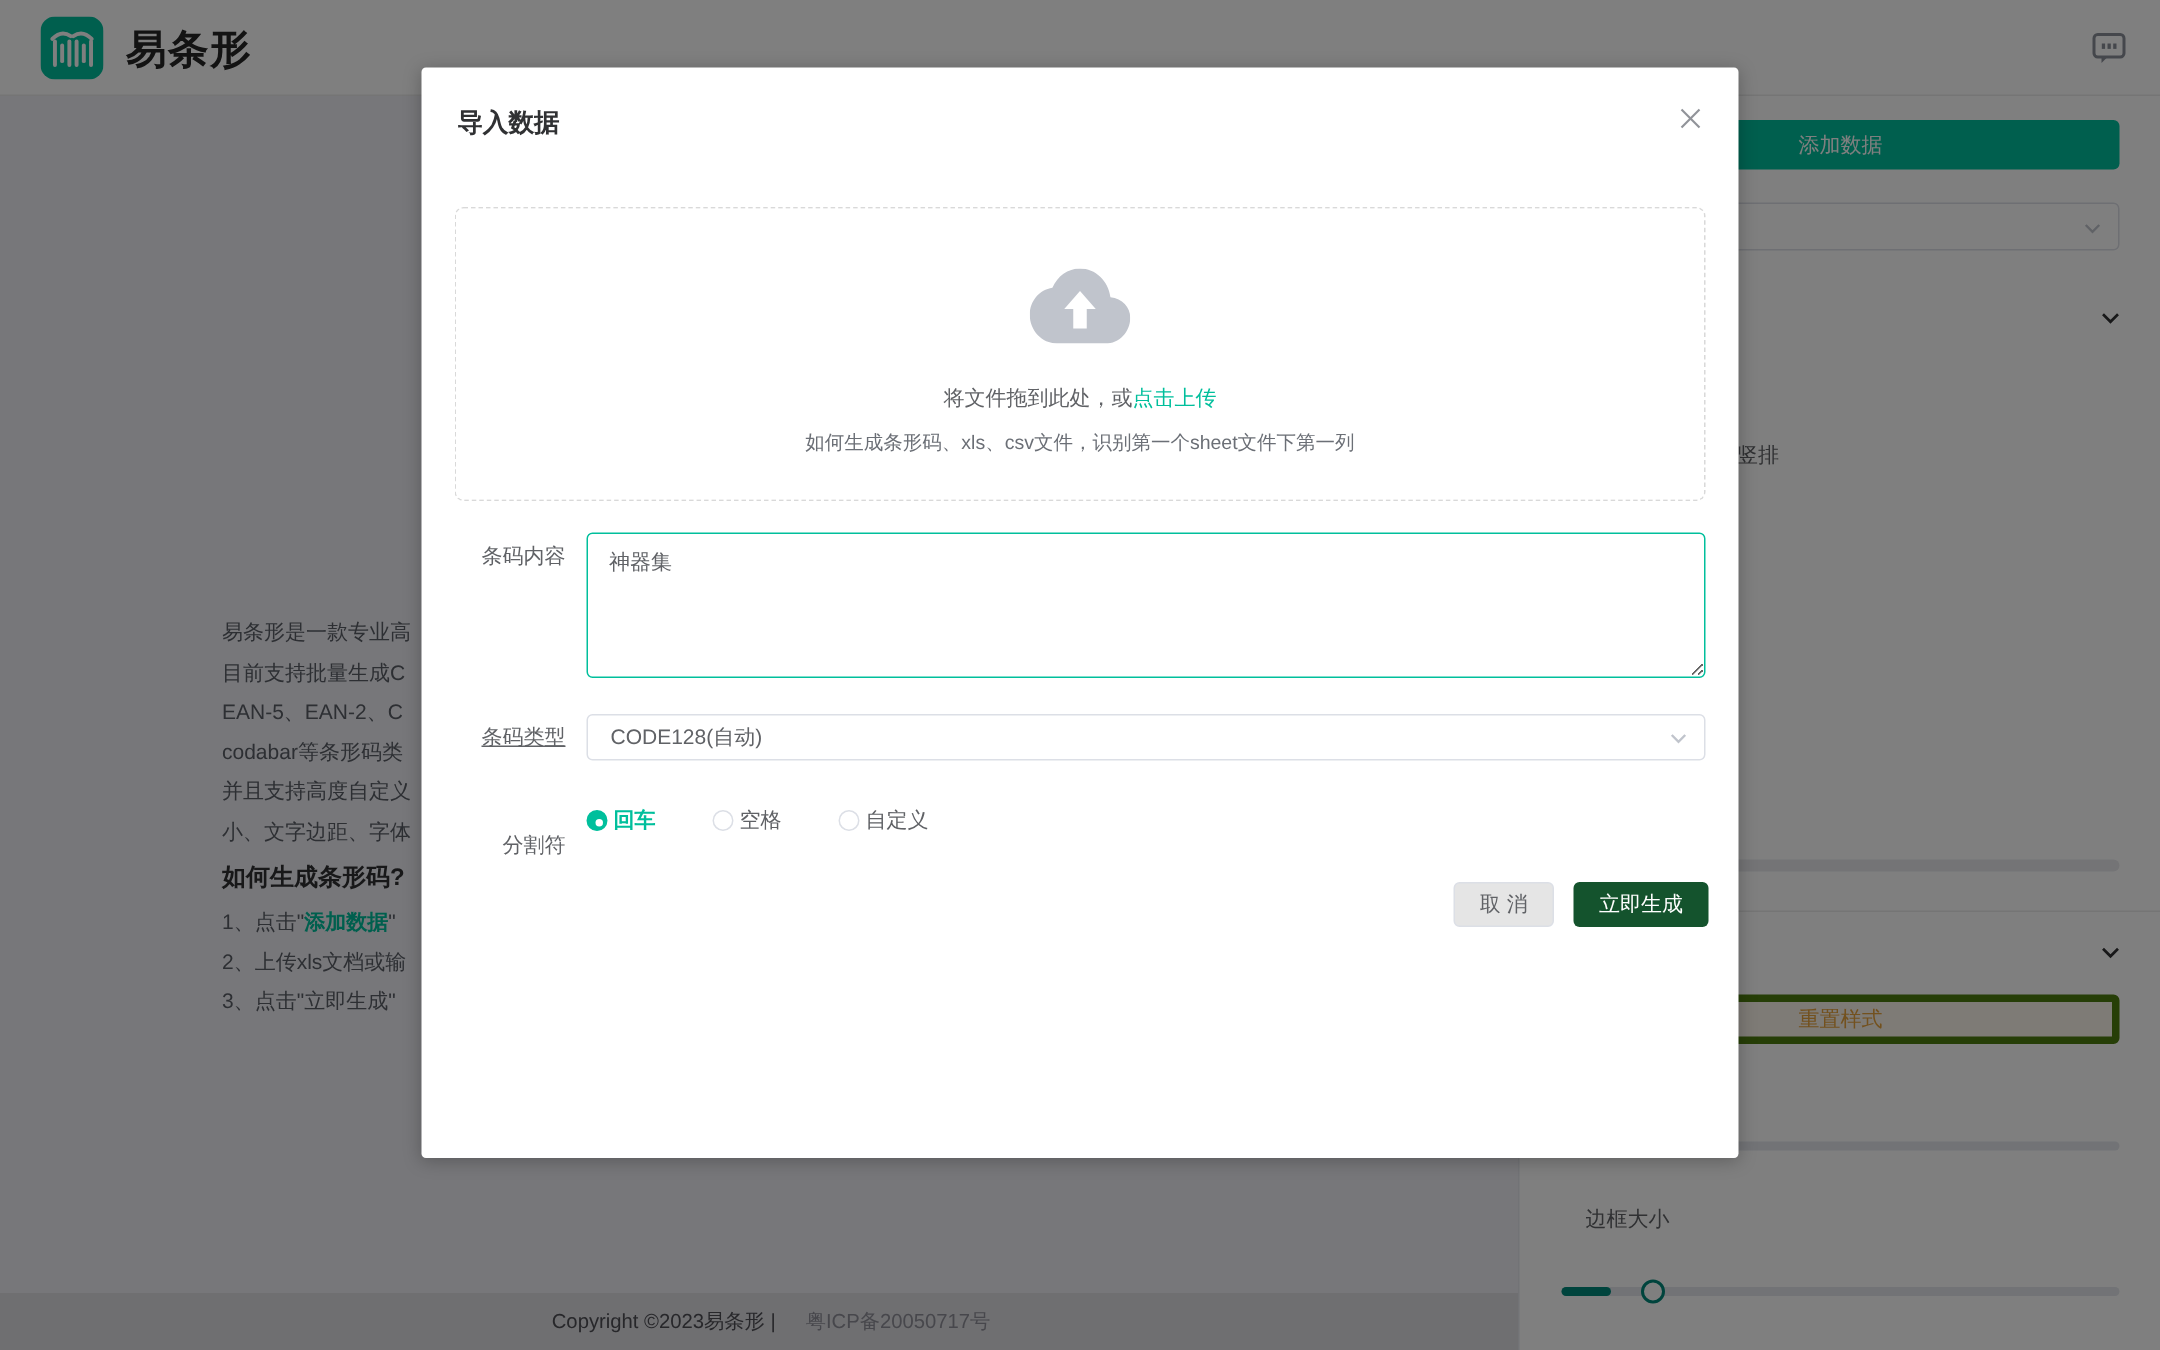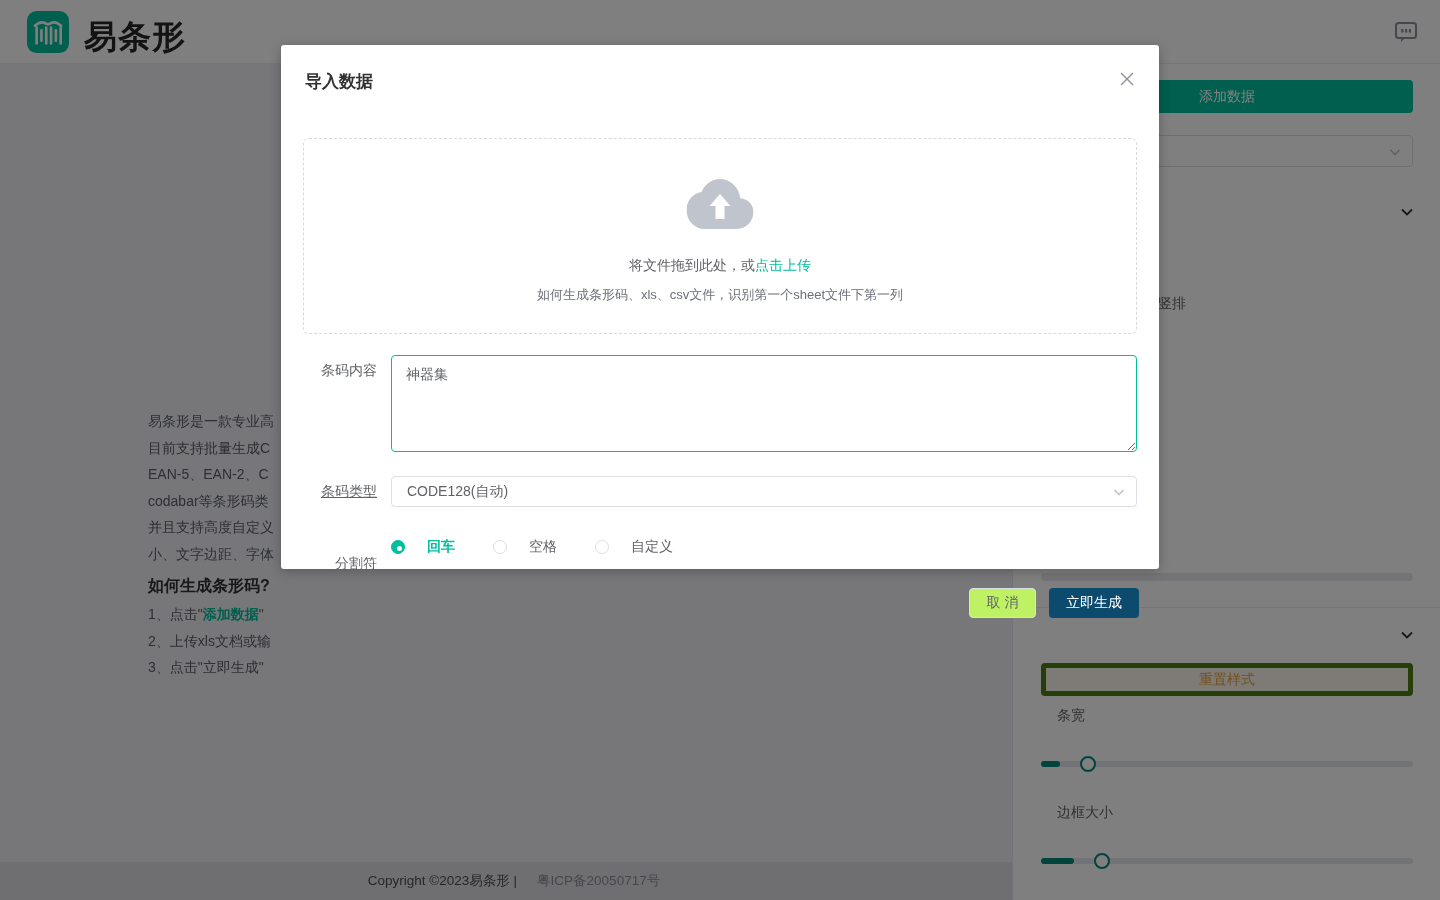--- a/index.html
+++ b/index.html
@@ -3,21 +3,21 @@
 <meta charset="utf-8">
 <style>
   * { margin:0; padding:0; box-sizing:border-box; }
   html,body { width:1440px; height:900px; overflow:hidden; }
   body { font-family:"Liberation Sans","DejaVu Sans",sans-serif; background:#fff; position:relative; }
   .page { position:absolute; inset:0; width:1440px; height:900px; overflow:hidden; }
 
   
   .app-header { position:absolute; left:0; top:0; width:1440px; height:64px; background:#fff; border-bottom:1px solid #ebebeb; z-index:1; }
   .logo-box { position:absolute; left:27px; top:11px; width:42px; height:42px; }
-  .app-title { position:absolute; left:84px; top:15px; font-size:33px; font-weight:600; color:#262626; letter-spacing:1px; }
+  .app-title { position:absolute; left:84px; top:15px; font-size:27px; font-weight:600; color:#262626; letter-spacing:1px; }
   .chat-icon { position:absolute; left:1392px; top:18px; width:28px; height:28px; cursor:pointer; }
 
   .content-area { position:absolute; left:0; top:64px; width:1012px; height:798px; background:#efeff5; z-index:1; }
   .intro-block { position:absolute; left:148px; top:344px; width:840px; color:#5a5e66; font-size:14px; }
   .intro-line { line-height:26.5px; white-space:nowrap; }
   .howto-title { font-size:16px; font-weight:700; color:#303133; line-height:30px; margin-top:4px; white-space:nowrap; }
   .step-line { line-height:26.5px; white-space:nowrap; }
   .hl { color:#00bf9c; font-weight:700; }
 
   .app-footer { position:absolute; left:0; top:862px; width:1012px; height:38px; background:#dedee3; z-index:1;
@@ -43,21 +43,21 @@
   .sb-label { position:absolute; left:44px; font-size:14px; color:#606266; }
   .slider { position:absolute; left:28px; width:372px; height:16px; }
   .slider .track { position:absolute; left:0; top:5px; width:372px; height:6px; border-radius:3px; background:#e4e7ed; }
   .slider .fill { position:absolute; left:0; top:5px; height:6px; border-radius:3px; background:#00887a; }
   .slider .handle { position:absolute; top:0; width:16px; height:16px; border-radius:50%; background:#fff; border:2.5px solid #00887a; cursor:pointer; }
 
   
   .mask { position:absolute; inset:0; background:rgba(0,0,0,0.5); z-index:10; }
 
   
-  .modal { position:absolute; left:281px; top:45px; width:878px; height:524px; background:#fff; border-radius:3px;
+  .modal { position:absolute; left:281px; top:45px; width:878px; height:727px; background:#fff; border-radius:3px;
     box-shadow:0 2px 12px rgba(0,0,0,0.25); z-index:20; }
   .modal-title { position:absolute; left:24px; top:25px; font-size:17px; font-weight:600; color:#303133; }
   .modal-close { position:absolute; right:22px; top:24px; width:20px; height:20px; cursor:pointer; }
 
   .upload-box { position:absolute; left:22px; top:93px; width:834px; height:196px; border:1px dashed #d9d9d9; border-radius:6px;
     background:#fff; cursor:pointer; }
   .upload-cloud { position:absolute; left:50%; top:40px; transform:translateX(-50%); }
   .upload-text { position:absolute; left:0; top:118px; width:100%; text-align:center; font-size:14px; color:#606266; }
   .upload-link { color:#00bf9c; cursor:pointer;margin-top:32px; }
   .upload-hint { position:absolute; left:0; top:147px; width:100%; text-align:center; font-size:13px; color:#6b6f76; }
@@ -69,30 +69,30 @@
 
   .content-textarea { position:absolute; left:110px; top:310px; width:746px; height:97px; border:1px solid #00bf9c; border-radius:4px;
     padding:8px 14px; font-family:"Liberation Sans","DejaVu Sans",sans-serif; font-size:14px; color:#606266; line-height:21px;
     resize:both; outline:none; }
   .type-select { position:absolute; left:110px; top:431px; width:746px; height:31px; border:1px solid #dcdfe6; border-radius:4px;
     background:#fff; display:flex; align-items:center; cursor:pointer; }
   .type-select .sel-text { padding-left:15px; font-size:14px; color:#606266; }
   .type-select .sel-caret { position:absolute; right:10px; top:8px; }
 
   .radio-group { position:absolute; left:110px; top:493px; display:flex; gap:38px; }
-  .radio-item { display:flex; align-items:center; gap:22px; cursor:pointer; }
+  .radio-item { display:flex; align-items:center; gap:4px; cursor:pointer; }
   .radio-dot { width:14px; height:14px; border-radius:50%; border:1px solid #dcdfe6; background:#fff; position:relative; }
   .radio-item.checked .radio-dot { background:#00bf9c; border-color:#00bf9c; }
   .radio-item.checked .radio-dot::after { content:""; position:absolute; left:4.5px; top:4.5px; width:5px; height:5px; border-radius:50%; background:#fff; }
   .radio-label { font-size:14px; color:#606266; }
   .radio-item.checked .radio-label { color:#00bf9c; font-weight:600; }
 
-  .modal-cancel { position:absolute; left:688px; top:543px; width:67px; height:30px; background:#bef264; border:1px solid #dcdfe6;
+  .modal-cancel { position:absolute; left:688px; top:543px; width:67px; height:30px; background:#e5e5e5; border:1px solid #dcdfe6;
     border-radius:4px; font-size:14px; color:#606266; display:flex; align-items:center; justify-content:center; cursor:pointer; }
-  .modal-submit { position:absolute; left:768px; top:543px; width:90px; height:30px; background:#0c4a6e; border:none;
+  .modal-submit { position:absolute; left:768px; top:543px; width:90px; height:30px; background:#14532d; border:none;
     border-radius:4px; font-size:14px; color:#fff; display:flex; align-items:center; justify-content:center; cursor:pointer;text-align:center; }
 </style>
 </head>
 <body>
 
 <div class="page">
 
   <div class="app-header">
     <div class="logo-box">
       <svg width="42" height="42" viewBox="0 0 48 48">

